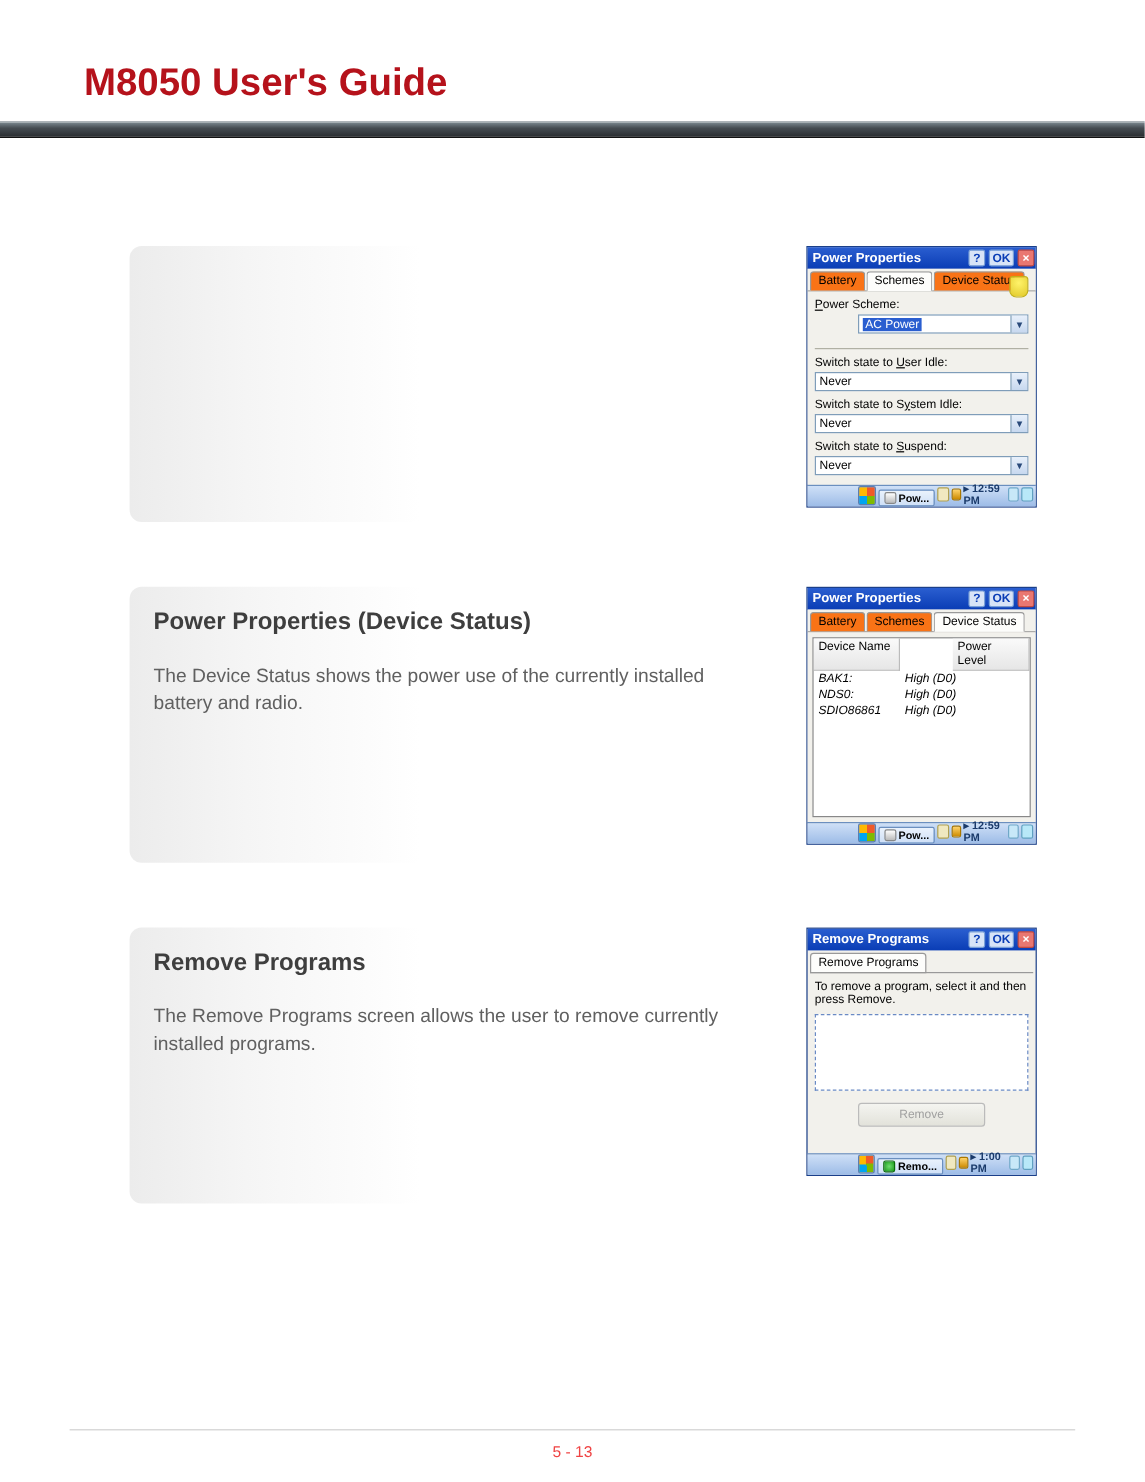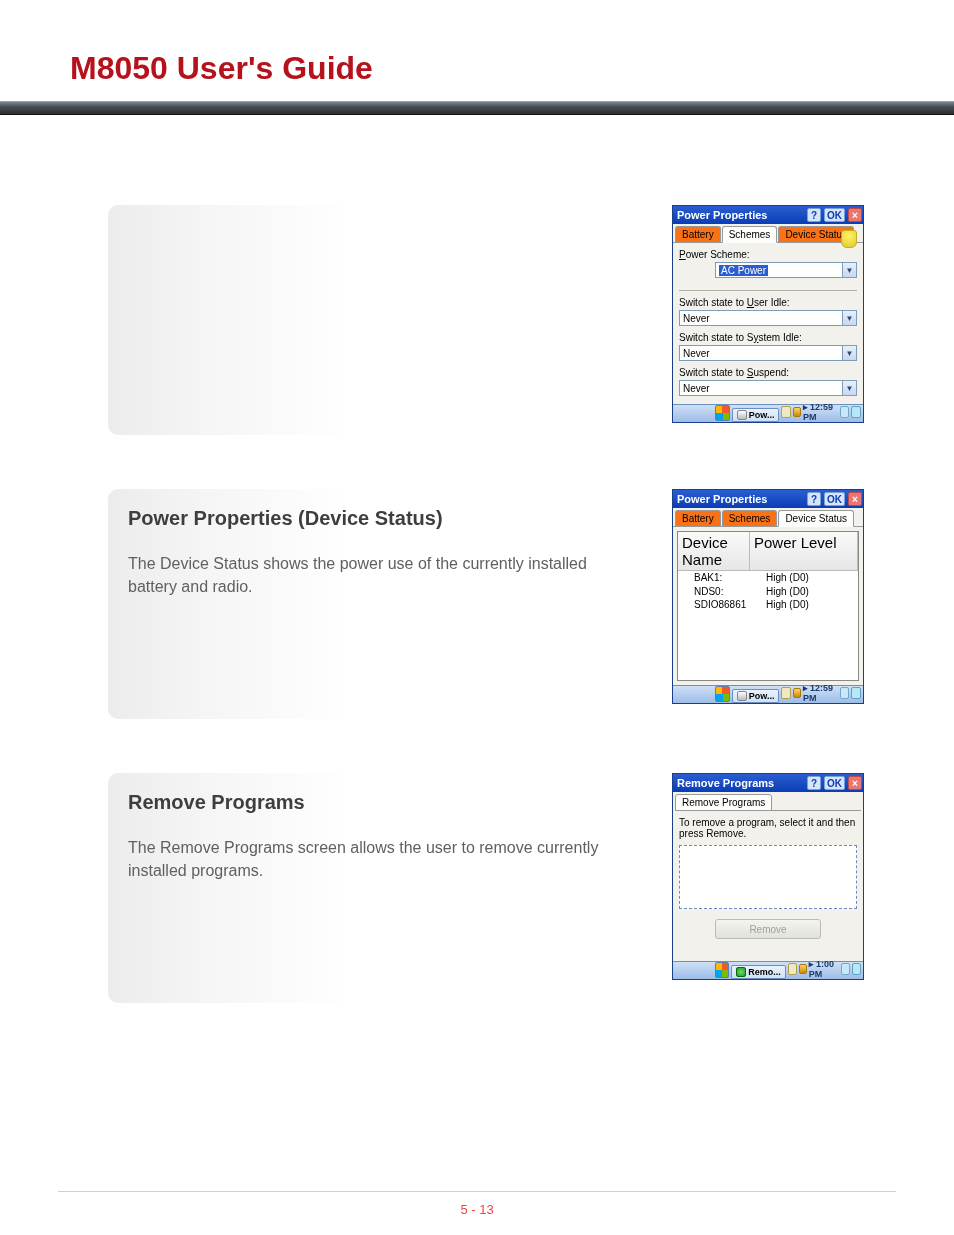--- a/index.html
+++ b/index.html
@@ -174,29 +174,29 @@
   .tray { margin-left:auto; display:flex; align-items:center; gap:2px; padding-right:2px;}
   .tray .ti { width:12px;height:12px;border-radius:2px; }
   .tray .ti.net { background:#f0e8c0;border:1px solid #b0a050;}
   .tray .ti.key { background:#c8e8f8;border:1px solid #70a8c8;}
   .tray .ti.sig { background:#b8e8f8;border:1px solid #60a0c0;}
   .tray .time { font-weight:bold; font-size:9px; color:#1a3a6a;}
   .tray .sec { width:10px;height:10px;background:linear-gradient(#ffd36a,#cc8a00);border:1px solid #aa7700;border-radius:2px;}
   .devtable {
     border:1px solid #888; background:#fff; height:150px; overflow:hidden;
   }
-  .devhead { display:flex; font-size:15px; }
+  .devhead { display:flex; font-size:10px;gap:44px; }
   .devhead div {
     border:1px solid #bbb; border-top:none; border-left:none;
     background:linear-gradient(#fafafa,#e6e6e6);
     padding:2px 4px;
   }
   .devhead .c1 { width:72px; }
   .devhead .c2 { flex:1; }
-  .devrow { display:flex; font-size:10px; padding:0 16px; line-height:1.35;}
+  .devrow { display:flex; font-size:10px; padding:0 4px; line-height:1.35;font-style:italic;}
   .devrow .c1 { width:72px; }
   .devrow .c2 { flex:1; }
   .remtab {
     border:1px solid #999;
     background:#fdfdfb;
     border-radius:3px 3px 0 0;
     padding:2px 6px;
     display:inline-block;
     margin:2px 0 0 2px;
     font-size:10px;

